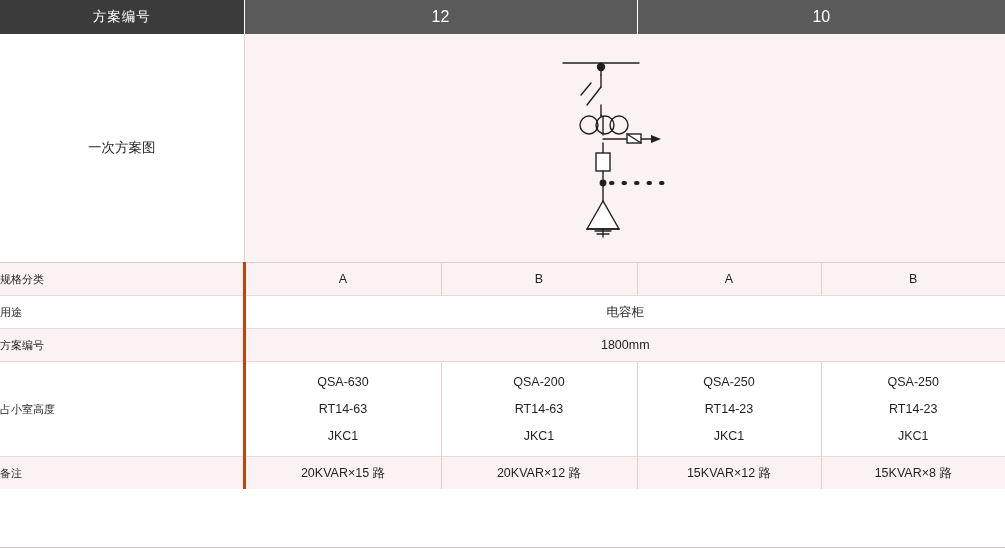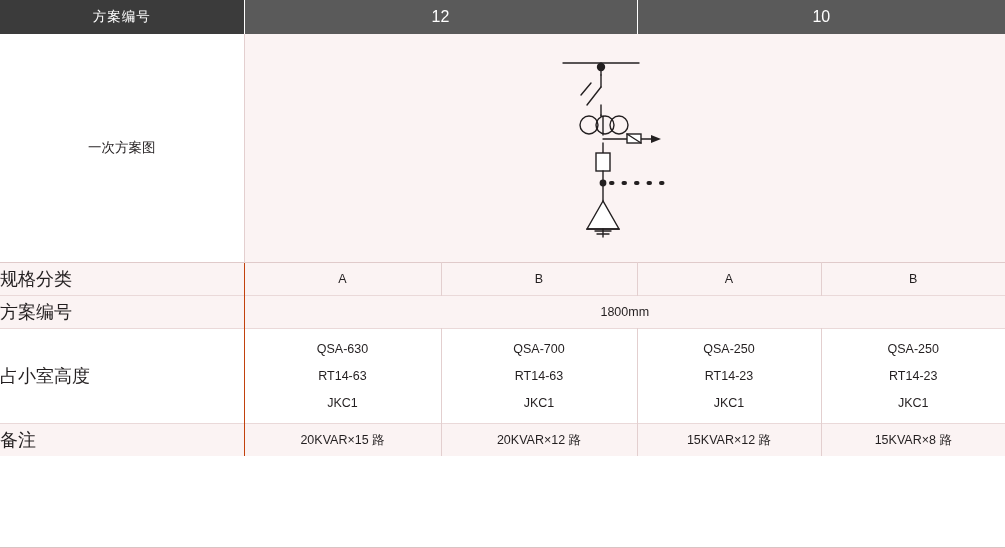--- a/index.html
+++ b/index.html
@@ -61,22 +61,22 @@
     background: #fbf3f3;
     height: 228px;
     position: relative;
     border-right: 1px solid #e3cfcf;
   }
 
   
   .rowlabel {
     text-align: left;
     padding-left: 34px;
-    font-size: 18px;
-    border-right: 1px solid #c2410c;
+    font-size: 11px;
+    border-right: 3px solid #c2410c;
   }
   .cell {
     text-align: center;
     font-size: 12.5px;
     border-right: 1px solid #e3cfcf;
   }
   .cell.last { border-right: none; }
   tr.band-pink td { background: #fbf3f3; }
   tr.band-white td { background: #ffffff; }
   tr.h32 td { height: 32px; }
@@ -178,40 +178,44 @@
       </tr>
 
       <tr class="band-pink h32 topline">
         <td class="rowlabel">规格分类</td>
         <td class="cell">A</td>
         <td class="cell">B</td>
         <td class="cell">A</td>
         <td class="cell last">B</td>
       </tr>
 
+      <tr class="band-white h32 sep">
+        <td class="rowlabel sep">用途</td>
+        <td class="cell last sep" colspan="4">电容柜</td>
+      </tr>
 
 
 
       <tr class="band-pink h32">
         <td class="rowlabel sep">方案编号</td>
         <td class="cell last sep" colspan="4">1800mm</td>
       </tr>
 
       <tr class="band-white parts">
         <td class="rowlabel sep">占小室高度</td>
         <td class="cell sep">
           <div class="parts-stack">
             <div>QSA-630</div>
             <div>RT14-63</div>
             <div>JKC1</div>
           </div>
         </td>
         <td class="cell sep">
           <div class="parts-stack">
-            <div>QSA-700</div>
+            <div>QSA-200</div>
             <div>RT14-63</div>
             <div>JKC1</div>
           </div>
         </td>
         <td class="cell sep">
           <div class="parts-stack">
             <div>QSA-250</div>
             <div>RT14-23</div>
             <div>JKC1</div>
           </div>

